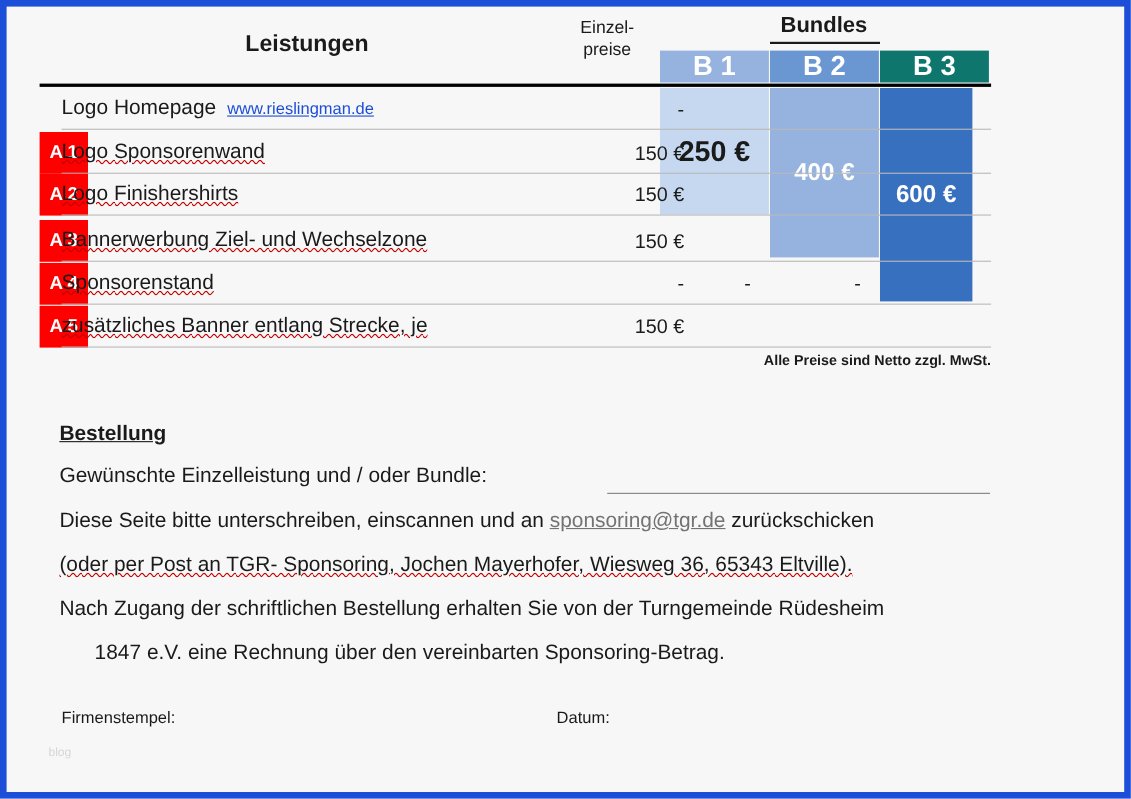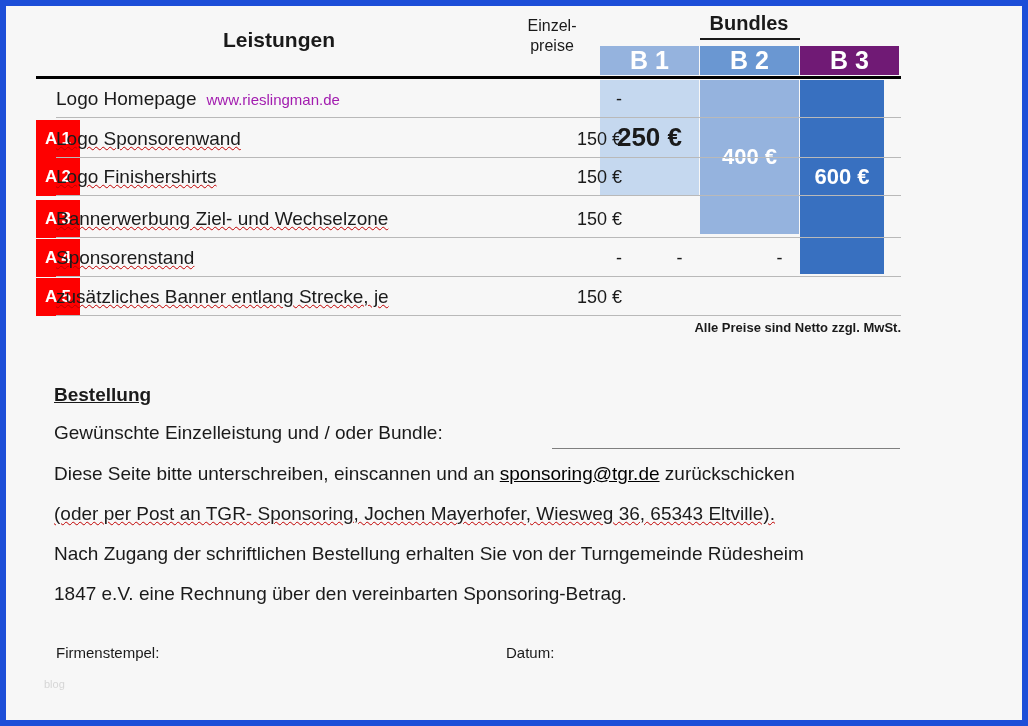--- a/index.html
+++ b/index.html
@@ -68,21 +68,21 @@
     height: 29px;
     color: #ffffff;
     font-weight: bold;
     font-size: 25px;
     display: flex;
     align-items: center;
     justify-content: center;
   }
   #b1h { left: 594px; width: 99px; background: #95b3de; }
   #b2h { left: 694px; width: 99px; background: #6a97d2; }
-  #b3h { left: 794px; width: 99px; background: #701a75; }
+  #b3h { left: 794px; width: 99px; background: #0f766e; }
 
   .header-rule {
     position: absolute;
     left: 30px;
     top: 70px;
     width: 865px;
     height: 3px;
     background: #000000;
   }
 
@@ -142,21 +142,22 @@
     top: 0;
     height: 38px;
     display: flex;
     align-items: center;
     font-size: 19px;
     color: #1a1a1a;
     white-space: nowrap;
   }
   .label .lbl-txt { padding-left: 0; }
   .sub-link {
-    color: #a21caf;
+    color: #1d4ed8;
+    text-decoration: underline;
     font-size: 15px;
     margin-left: 10px;
   }
   .price {
     position: absolute;
     left: 478px;
     top: 0;
     width: 108px;
     height: 38px;
     display: flex;
@@ -204,32 +205,32 @@
     position: absolute;
     left: 48px;
     font-size: 19px;
     color: #1a1a1a;
     white-space: nowrap;
   }
   #p1 { top: 416px; }
   #p2 { top: 457px; }
   #p3 { top: 497px; }
   #p4 { top: 537px; }
-  #p5 { top: 577px; }
+  #p5 { top: 577px; margin-left: 32px; }
 
   .fill-line {
     position: absolute;
     left: 546px;
     top: 442px;
     width: 348px;
     height: 1px;
     background: #7f7f7f;
   }
   .mail {
-    color: #000000;
+    color: #737373;
     text-decoration: underline;
   }
 
   .stamp {
     position: absolute;
     left: 50px;
     top: 638px;
     font-size: 15px;
     color: #1a1a1a;
   }

